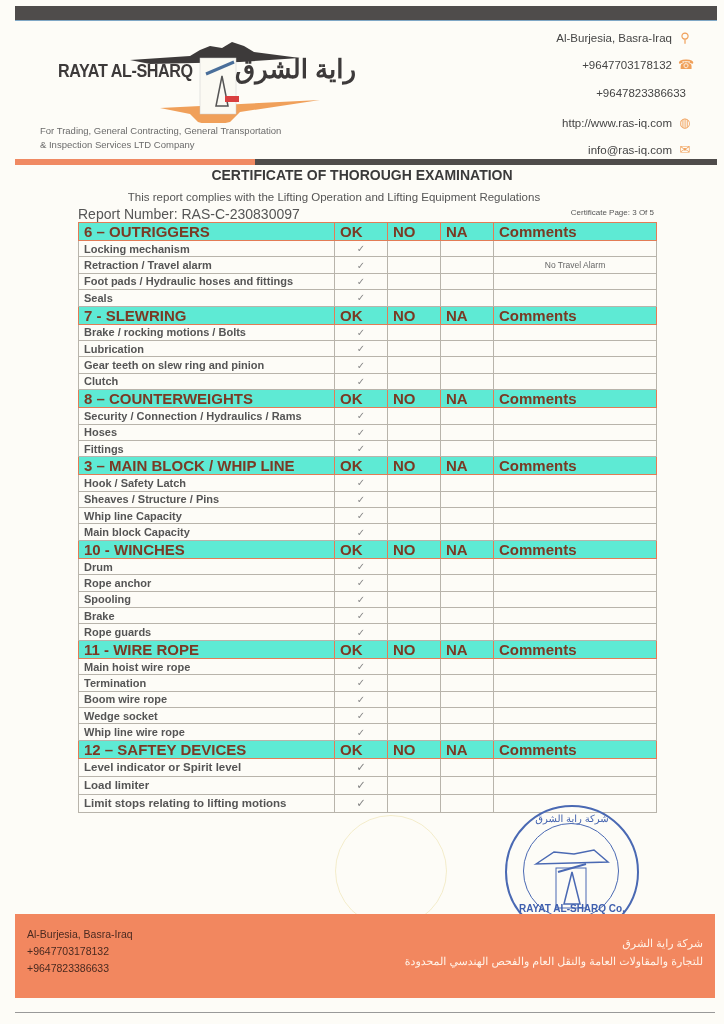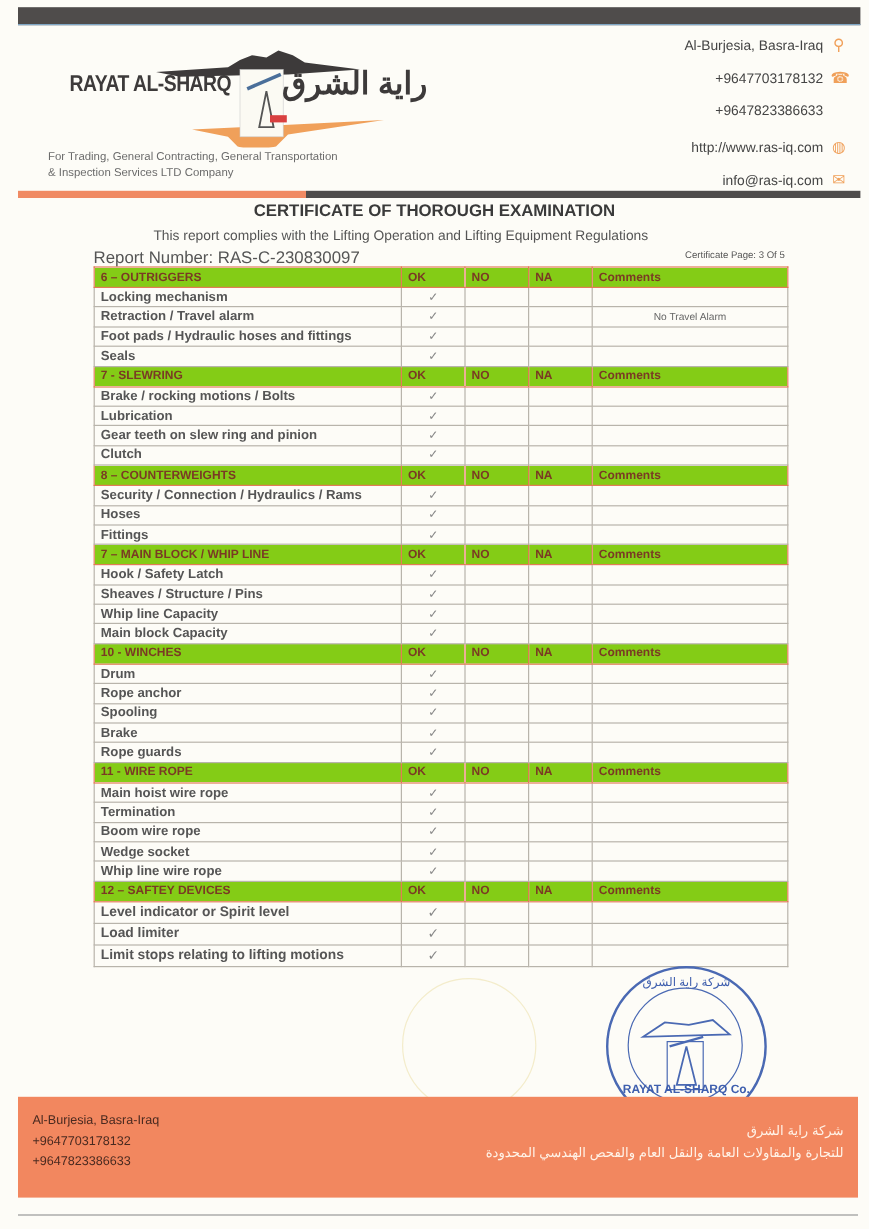--- a/index.html
+++ b/index.html
@@ -3,30 +3,30 @@
 <meta charset="utf-8">
 <style>
   html, body { margin:0; padding:0; }
   body { width:724px; height:1024px; background:#fdfcf7; position:relative; overflow:hidden;
          font-family:"Liberation Sans", sans-serif; color:#444; }
   .topbar { position:absolute; left:15px; top:6px; width:702px; height:14px; background:#4f4c4b; border-bottom:1px solid #7fa7c5; }
   .logo { position:absolute; left:40px; top:28px; width:320px; height:95px; }
   .logo-en { position:absolute; left:18px; top:32px; font-family:"Liberation Sans", sans-serif; font-size:19px; color:#3d3a3a; letter-spacing:-0.5px; transform:scaleX(0.85); transform-origin:left; font-weight:bold;}
   .logo-ar { position:absolute; left:195px; top:26px; font-size:26px; color:#3d3a3a; font-weight:bold; direction:rtl; }
   .tagline { position:absolute; left:40px; top:124px; width:320px; text-align:left; font-size:9.5px; color:#6b6b6b; line-height:14px; }
-  .contact { position:absolute; right:18px; width:300px; text-align:right; font-size:11.5px; color:#444; }
+  .contact { position:absolute; right:32px; width:300px; text-align:right; font-size:11.5px; color:#444; }
   .contact .ic { display:inline-block; width:14px; text-align:center; color:#f0a05a; margin-left:6px; font-size:13px; }
   .midbar { position:absolute; top:159px; height:6px; }
   .title { position:absolute; left:0; width:724px; top:167px; text-align:center; font-size:14px; font-weight:bold; color:#3a3a3a; }
   .subtitle { position:absolute; left:0; width:668px; top:191px; text-align:center; font-size:11.5px; color:#555; }
   .repnum { position:absolute; left:78px; top:206px; font-size:14px; color:#555; }
   .certpage { position:absolute; right:70px; top:208px; font-size:8px; color:#555; }
   table { position:absolute; left:78px; top:222px; width:578px; border-collapse:collapse; table-layout:fixed; }
   td { border:1px solid #b8b4ab; height:15.4px; padding:0 5px; font-size:11px; color:#4a4a4a; white-space:nowrap; overflow:hidden; }
-  tr.sec td { background:#84cc16; color:#7a3a24; font-weight:bold; font-size:10px; height:16px; border-color:#e27c56;}
+  tr.sec td { background:#5eead4; color:#7a3a24; font-weight:bold; font-size:15px; height:16px; border-color:#e27c56;}
   tr.sec td.c { text-align:left; }
   td.label { font-weight:bold; color:#555; }
   td.c { text-align:center; }
   td.chk { text-align:center; color:#888; font-size:10px; }
   td.cm { text-align:center; font-size:8.5px; color:#666; }
   tr.big td { height:17px; font-size:11.5px; }
   .stamp-blue { position:absolute; left:505px; top:805px; width:130px; height:130px; border-radius:50%; border:2px solid #4a69b3; color:#3f5fae; }
   .stamp-blue .inner { position:absolute; left:16px; top:16px; width:94px; height:94px; border-radius:50%; border:1.5px solid #4a69b3; }
   .stamp-blue .txt { position:absolute; left:0; width:130px; top:96px; text-align:center; font-size:10px; font-weight:bold; }
   .stamp-blue .artop { position:absolute; left:0; width:130px; top:6px; text-align:center; font-size:10px; }
@@ -184,21 +184,21 @@
         <td class="cm"></td>
       </tr>
       <tr>
         <td class="label">Fittings</td>
         <td class="chk">✓</td>
         <td></td>
         <td></td>
         <td class="cm"></td>
       </tr>
       <tr class="sec">
-        <td>7 – MAIN BLOCK / WHIP LINE</td>
+        <td>3 – MAIN BLOCK / WHIP LINE</td>
         <td class="c">OK</td>
         <td class="c">NO</td>
         <td class="c">NA</td>
         <td class="c">Comments</td>
       </tr>
       <tr>
         <td class="label">Hook / Safety Latch</td>
         <td class="chk">✓</td>
         <td></td>
         <td></td>

